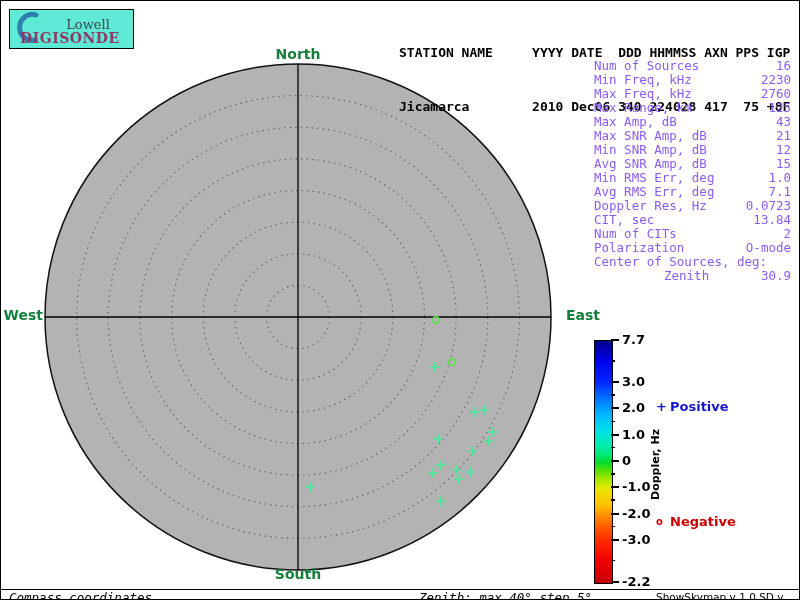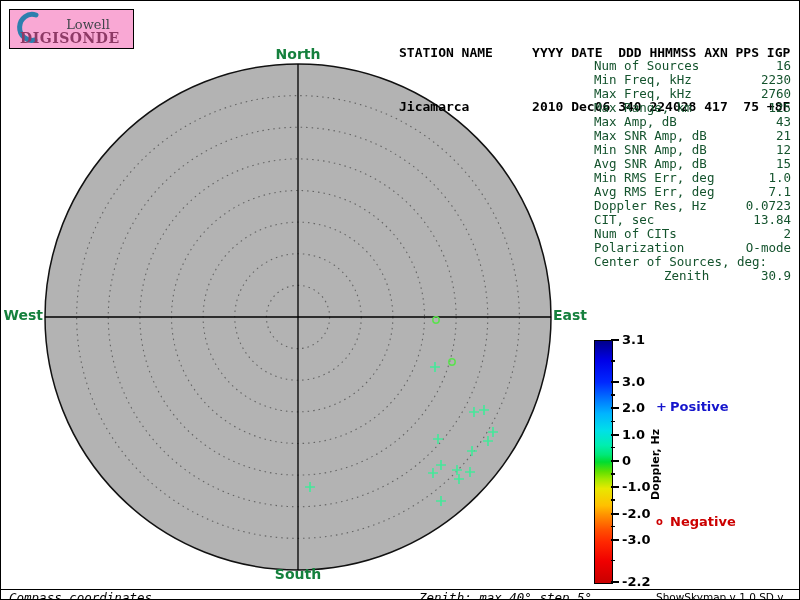--- a/index.html
+++ b/index.html
@@ -4,21 +4,21 @@
 <style>
   html,body{margin:0;padding:0;}
   body{
     width:800px;height:600px;position:relative;overflow:hidden;
     background:#ffffff;border:1.5px solid #000;box-sizing:border-box;
     font-family:"DejaVu Sans Mono", monospace;
   }
   
   .logo-box{
     position:absolute;left:8px;top:8px;width:123px;height:38px;
-    border:1px solid #000;background:#f9a8d4;z-index:3;
+    border:1px solid #000;background:#5eead4;z-index:3;
   }
   .logo-lowell{
     position:absolute;left:42px;top:7px;width:72px;text-align:center;
     font-family:"DejaVu Serif", serif;font-size:13px;color:#41464b;
   }
   .logo-digisonde{
     position:absolute;left:10px;top:20px;width:110px;
     font-family:"DejaVu Serif", serif;font-weight:bold;font-size:14px;
     color:#8e3a66;letter-spacing:.5px;
   }
@@ -30,25 +30,25 @@
   }
   
   #skymap-svg{position:absolute;left:0;top:0;z-index:1;}
   .compass{
     position:absolute;z-index:2;font-family:"DejaVu Sans", sans-serif;
     font-weight:bold;font-size:14px;color:#15803d;
   }
   .compass-north{left:247px;top:45px;width:100px;text-align:center;}
   .compass-south{left:247px;top:565px;width:100px;text-align:center;}
   .compass-west{left:0px;top:306px;width:42px;text-align:right;}
-  .compass-east{left:552px;top:306px;width:60px;text-align:left;}
+  .compass-east{left:552px;top:306px;width:60px;text-align:center;}
   
   .stats{
     position:absolute;left:593px;top:58px;width:197px;z-index:3;
-    font-size:12.5px;line-height:14px;color:#14532d;
+    font-size:12.5px;line-height:14px;color:#8b5cf6;
   }
   .stat-row{display:flex;justify-content:space-between;white-space:pre;}
   .stat-row .lbl{flex:0 0 auto;}
   .stat-row .val{flex:0 0 auto;text-align:right;}
   .stat-row.indent{padding-left:70px;}
   .az-arrow{font-family:"DejaVu Sans", sans-serif;font-size:9px;vertical-align:2px;}
   
   .cbar{
     position:absolute;left:593px;top:339px;width:17px;height:242px;z-index:3;
     border:1px solid #000;
@@ -150,21 +150,21 @@
     <div class="stat-row"><span class="lbl">CIT, sec</span><span class="val">13.84</span></div>
     <div class="stat-row"><span class="lbl">Num of CITs</span><span class="val">2</span></div>
     <div class="stat-row"><span class="lbl">Polarization</span><span class="val">O-mode</span></div>
     <div class="stat-row"><span class="lbl">Center of Sources, deg:</span><span class="val"></span></div>
     <div class="stat-row indent"><span class="lbl">Zenith</span><span class="val">30.9</span></div>
   </div>
 
 <div class="cbar"></div>
 <div id="cbar-ticks">
     <div class="cb-tick" style="left: 610px; top: 338px; width: 8px;"></div>
-    <div class="cb-label" style="left: 621px; top: 331px;">3.1</div>
+    <div class="cb-label" style="left: 621px; top: 331px;">7.7</div>
     <div class="cb-tick" style="left: 610px; top: 380.087px; width: 8px;"></div>
     <div class="cb-label" style="left: 621px; top: 373.087px;">3.0</div>
     <div class="cb-tick" style="left: 610px; top: 406.391px; width: 8px;"></div>
     <div class="cb-label" style="left: 621px; top: 399.391px;">2.0</div>
     <div class="cb-tick" style="left: 610px; top: 432.696px; width: 8px;"></div>
     <div class="cb-label" style="left: 621px; top: 425.696px;">1.0</div>
     <div class="cb-tick" style="left: 610px; top: 459px; width: 8px;"></div>
     <div class="cb-label" style="left: 621px; top: 452px;">0</div>
     <div class="cb-tick" style="left: 610px; top: 485.304px; width: 8px;"></div>
     <div class="cb-label" style="left: 621px; top: 478.304px; text-align: center;">-1.0</div>

